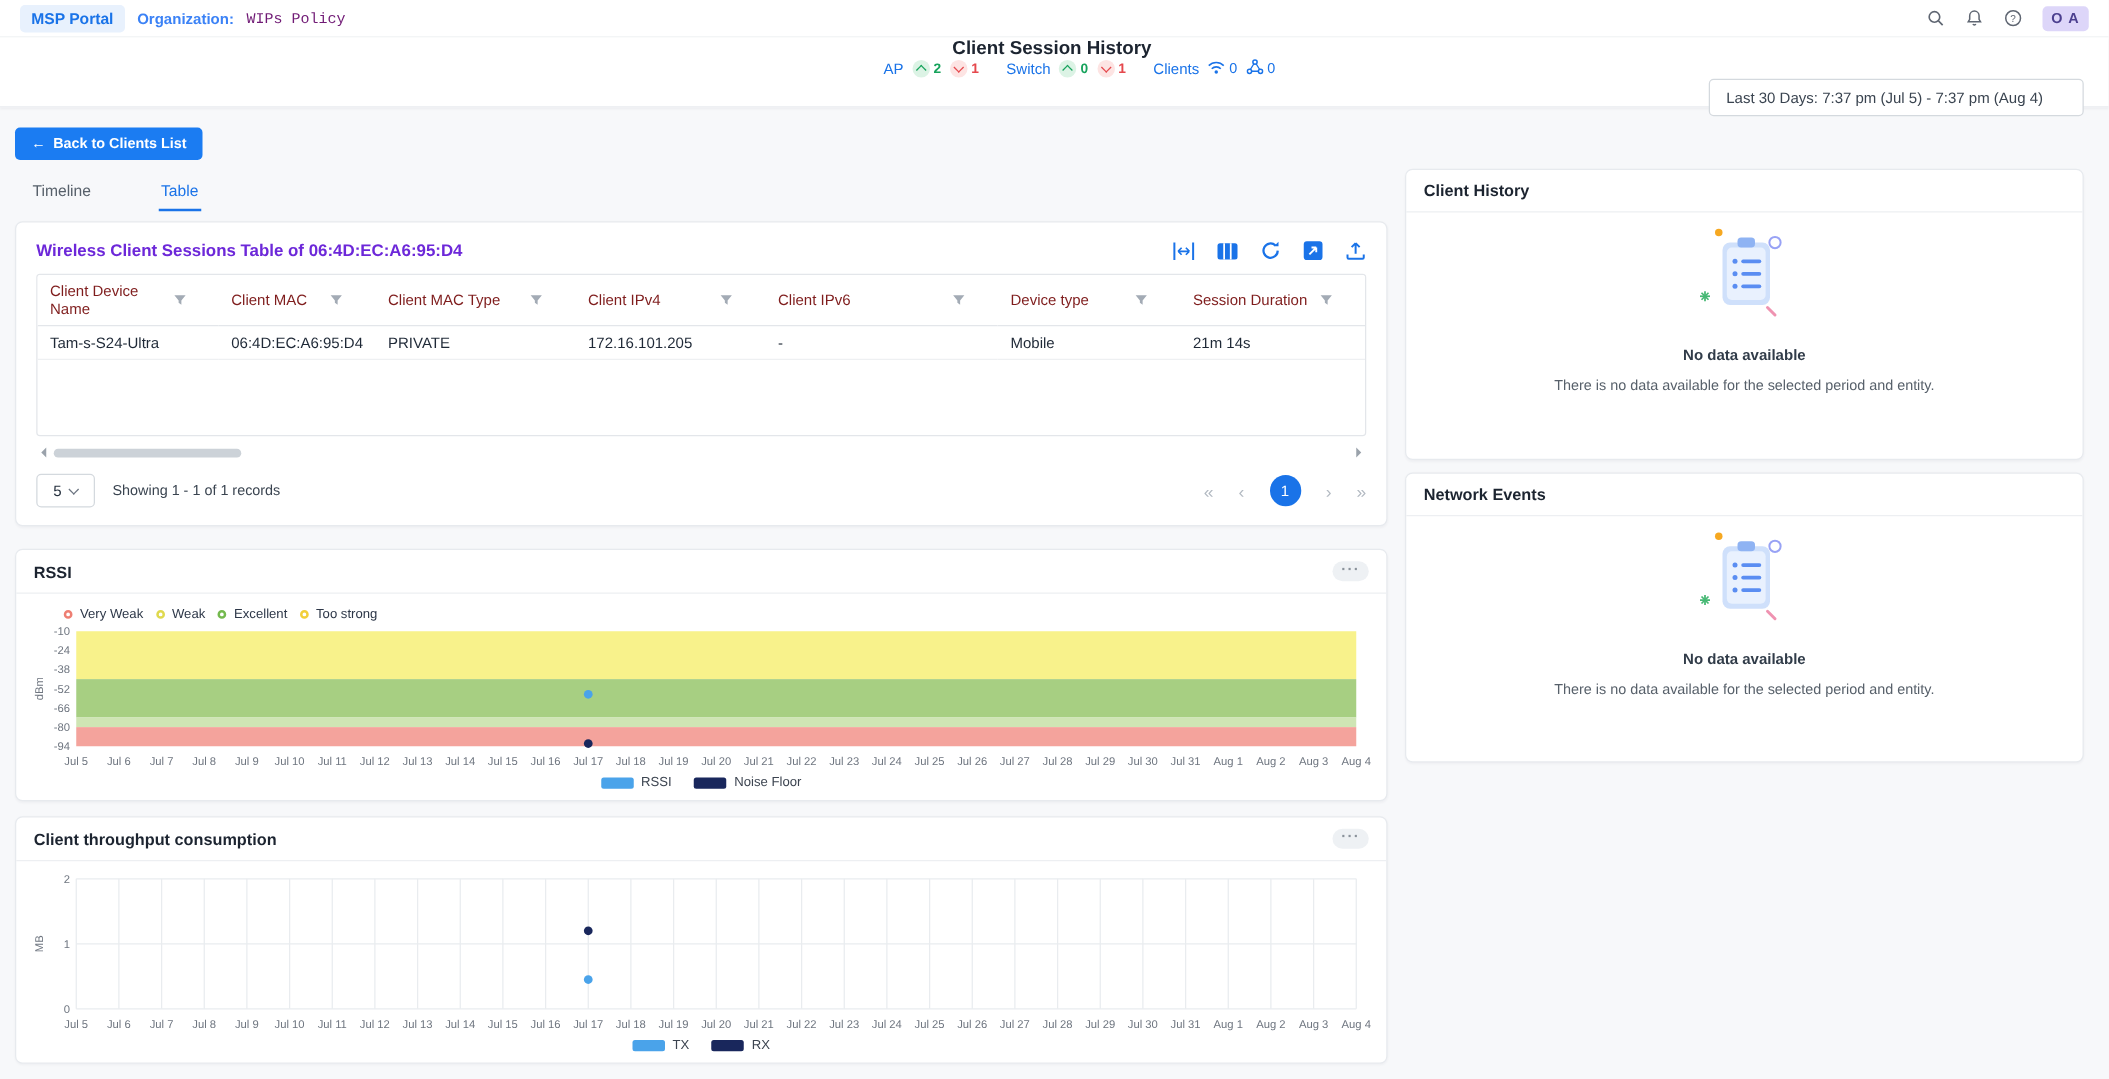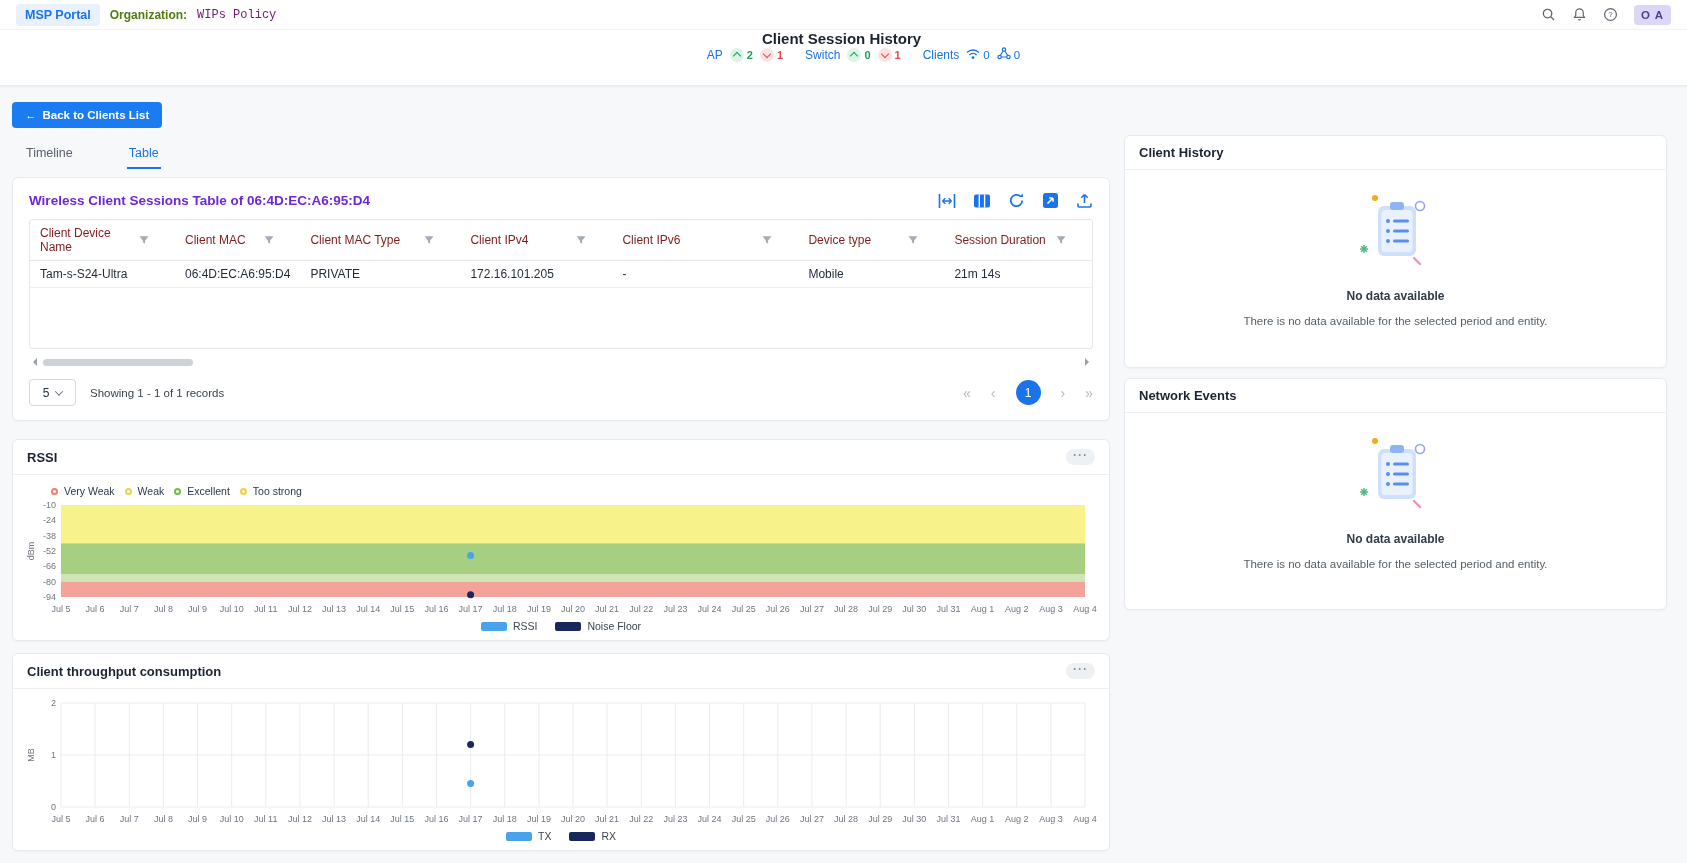--- a/index.html
+++ b/index.html
@@ -3,21 +3,21 @@
 <meta charset="utf-8">
 <style>
   * { box-sizing: border-box; margin: 0; padding: 0; }
   html,body { width:1687px; height:863px; overflow:hidden; }
   body { background:#f7f8fa; font-family:"Liberation Sans",sans-serif; color:#25303e; font-size:12px; }
   svg text { font-family:"Liberation Sans",sans-serif; }
 
   
   .topbar { height:30px; background:#ffffff; display:flex; align-items:center; padding:0 16px; gap:10px; border-bottom:1px solid #f0f2f4;text-align:center; }
   .brand { background:#e8f1fd; color:#1a73e8; font-weight:bold; font-size:12.5px; padding:4px 9px; border-radius:4px; cursor:pointer; }
-  .org-label { font-weight:bold; font-size:12px; color:#4d7c0f; }
+  .org-label { font-weight:bold; font-size:12px; color:#3b82f6; }
   .org-link { color:#701a75; font-size:12px; text-decoration:none; cursor:pointer;font-family:Liberation Mono, monospace; }
   .top-icons { margin-left:auto; display:flex; align-items:center; gap:16px; }
   .ticon { display:inline-flex; align-items:center; cursor:pointer; }
   .avatar { background:#ddd6f9; color:#4b3f8f; font-weight:bold; font-size:11.5px; letter-spacing:1px; border-radius:4px; padding:4px 7px; cursor:pointer; }
 
   
   .page-header { height:56px; background:#ffffff; display:flex; align-items:center; padding:0 20px 0 16px; border-bottom:1px solid #e9ecef; box-shadow:0 1px 2px rgba(16,24,40,.05);flex-direction:column; }
   .page-title { font-size:15px; font-weight:bold; color:#1c2430; }
   .stats { display:flex; align-items:center; gap:22px; margin-left:44px; }
   .stat-group { display:flex; align-items:center; gap:7px; }
@@ -92,21 +92,21 @@
   #chart-tp { height:132px; }
   .legend-bottom { display:flex; justify-content:center; gap:18px; margin-top:3px; }
   .lg-item { display:inline-flex; align-items:center; gap:6px; font-size:10.5px; color:#3c4450; }
   .lg-swatch { width:26px; height:9px; border-radius:2px; display:inline-block; }
 
   
   .nd-card { display:flex; flex-direction:column; }
   .nd-card + .nd-card { margin-top:10px; }
   .alerts-card { height:233px; }
   .events-card { height:232px; }
-  .nd-body { flex:1; display:flex; flex-direction:column; align-items:center; justify-content:center; padding:10px 0 28px; }
+  .nd-body { flex:1; display:flex; flex-direction:column; align-items:center; padding:10px 0 28px; }
   .nd-title { font-size:12px; font-weight:bold; color:#313c49; margin-top:10px; }
   .nd-msg { font-size:11.5px; color:#57606a; margin-top:12px; }
 </style>
 </head>
 <body>
 
 <div class="app">
 
   <header class="topbar">
     <span class="brand">MSP Portal</span>
@@ -174,20 +174,21 @@
           <span><svg width="14" height="13" viewBox="0 0 14 13">
                 <circle cx="7" cy="2.6" r="1.7" fill="none" stroke="#1a73e8" stroke-width="1.2"></circle>
                 <circle cx="2.6" cy="10" r="1.7" fill="none" stroke="#1a73e8" stroke-width="1.2"></circle>
                 <circle cx="11.4" cy="10" r="1.7" fill="none" stroke="#1a73e8" stroke-width="1.2"></circle>
                 <path d="M6 4.2 3.4 8.4 M8 4.2l2.6 4.2 M4.3 10h5.4" stroke="#1a73e8" stroke-width="1.1" fill="none"></path>
               </svg></span>
           <span class="cl-count">0</span>
         </span>
       </div>
     </div>
+    <div class="date-range">Last 30 Days: 7:37 pm (Jul 5) - 7:37 pm (Aug 4)</div>
   </div>
 
   <div class="content">
     <div class="left-col">
 
       <button class="back-btn">
         <span>←</span>
         <span>Back to Clients List</span>
       </button>
 

